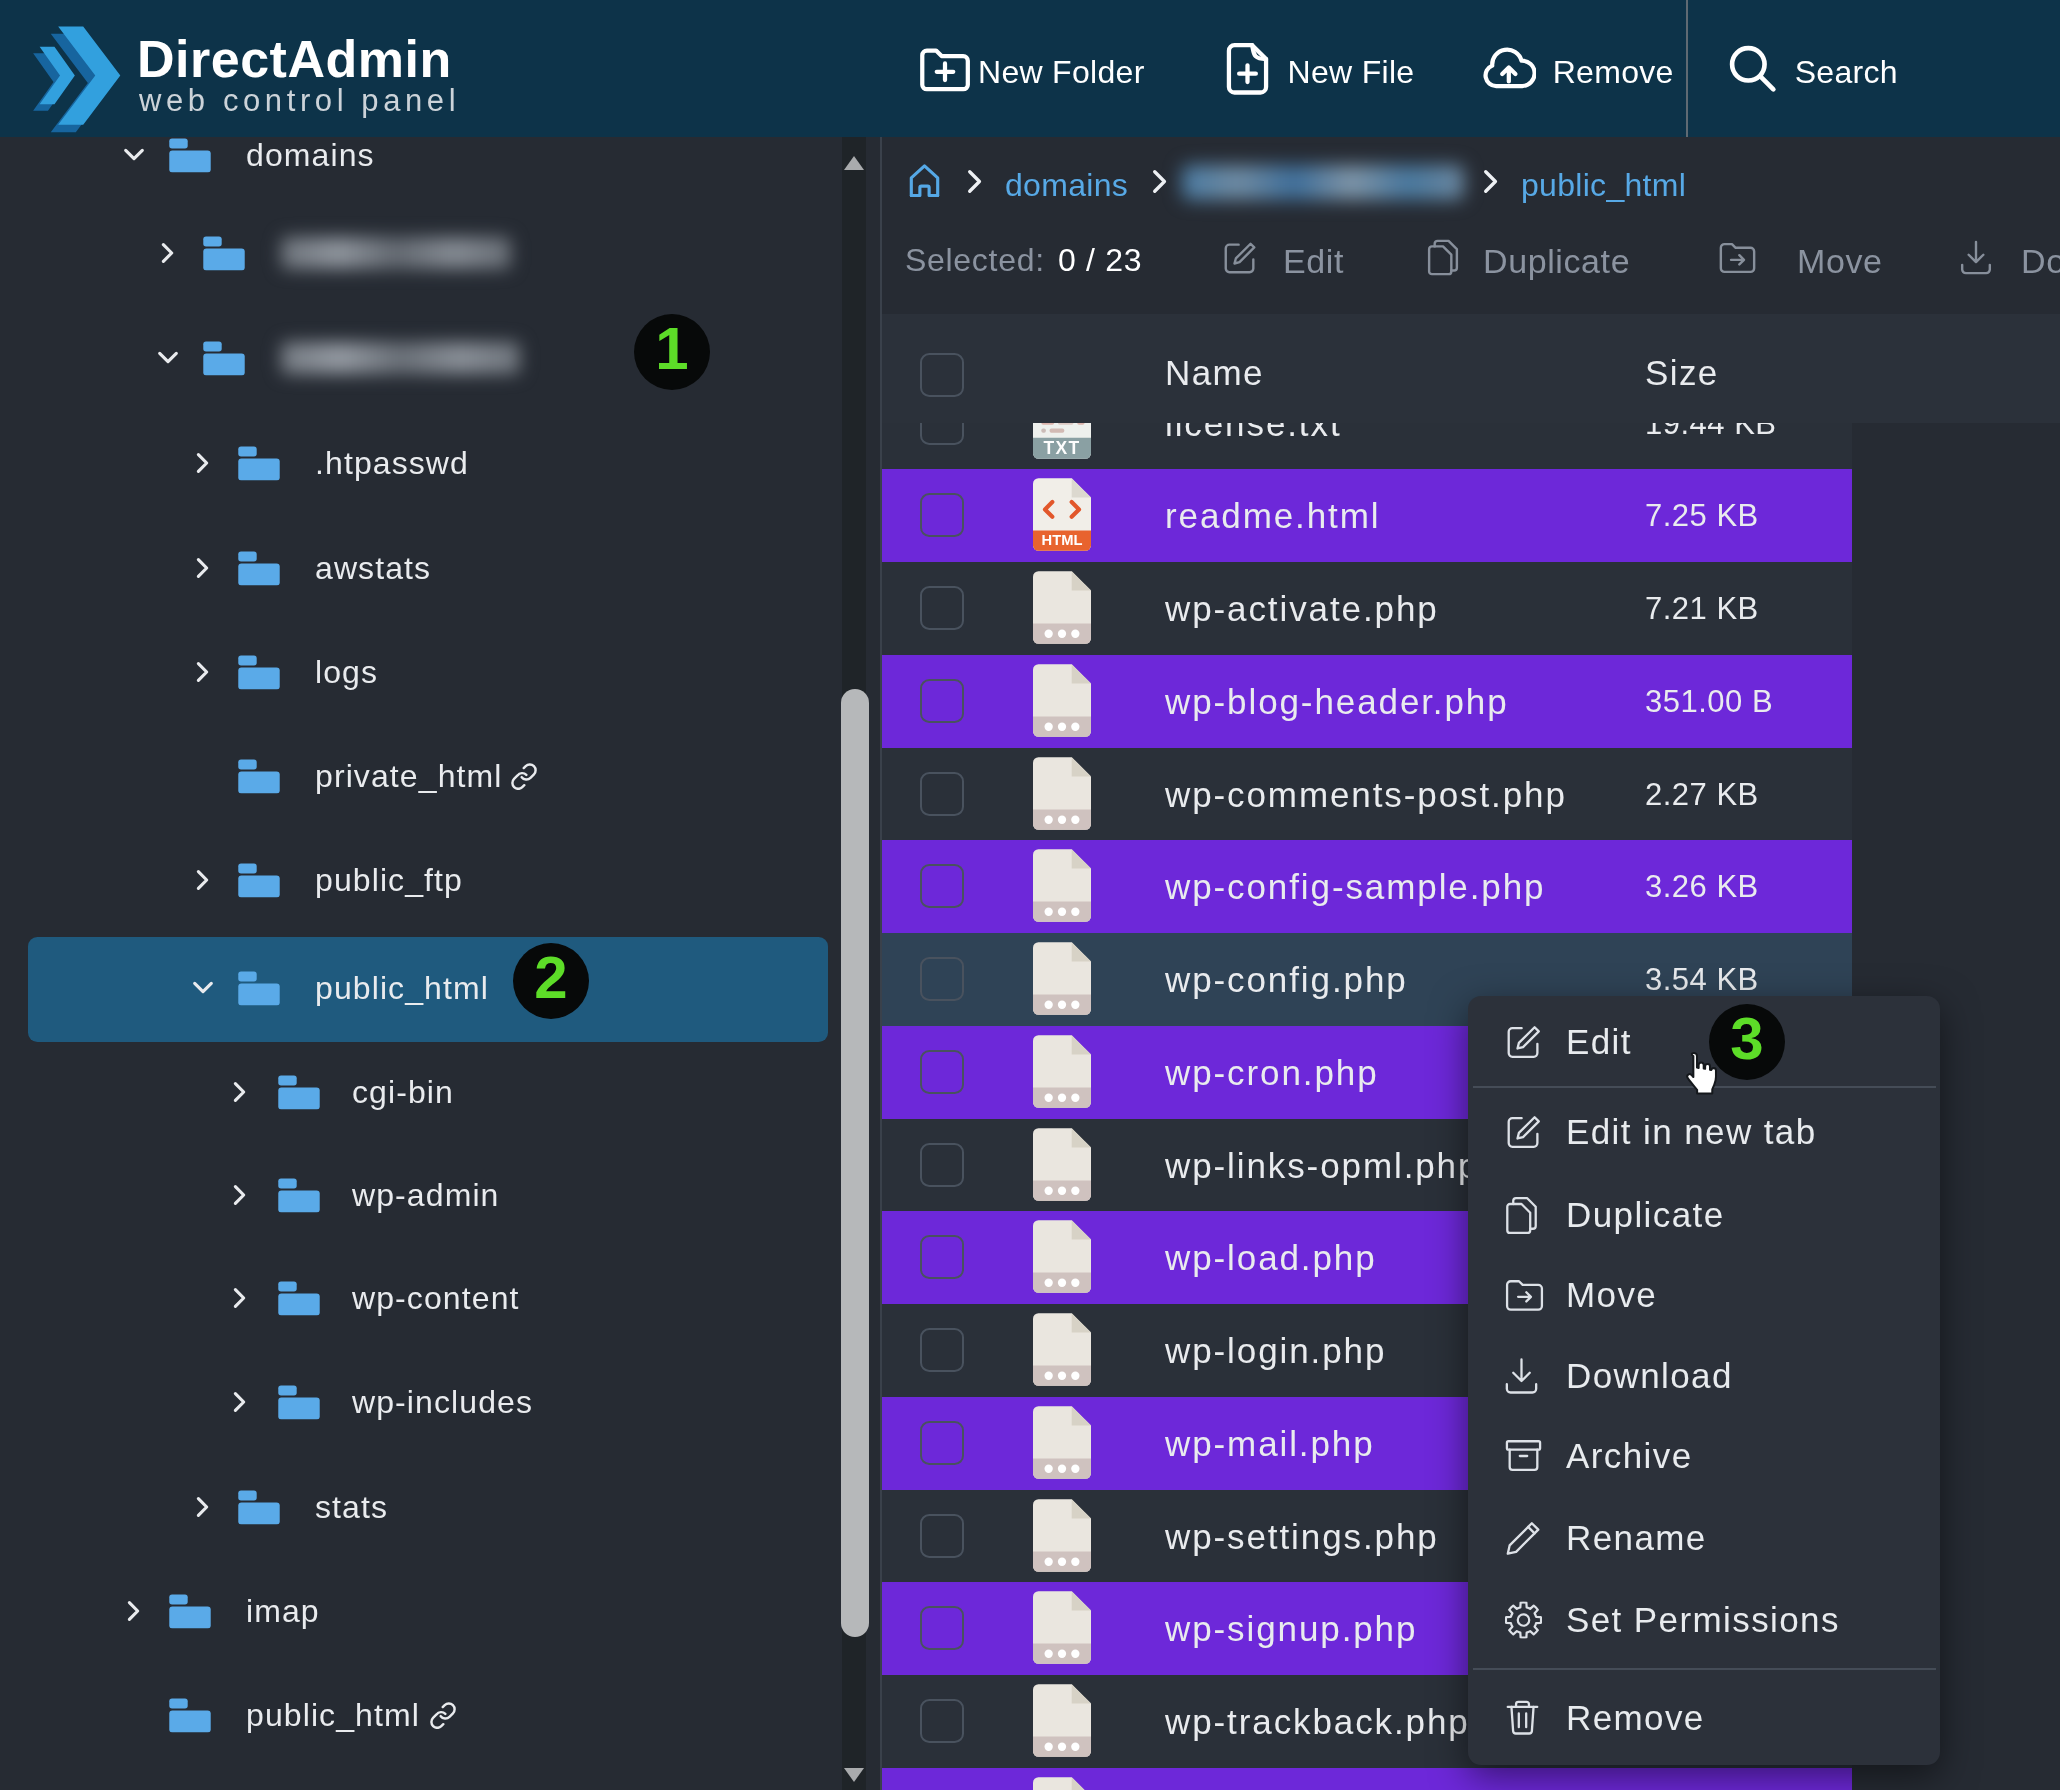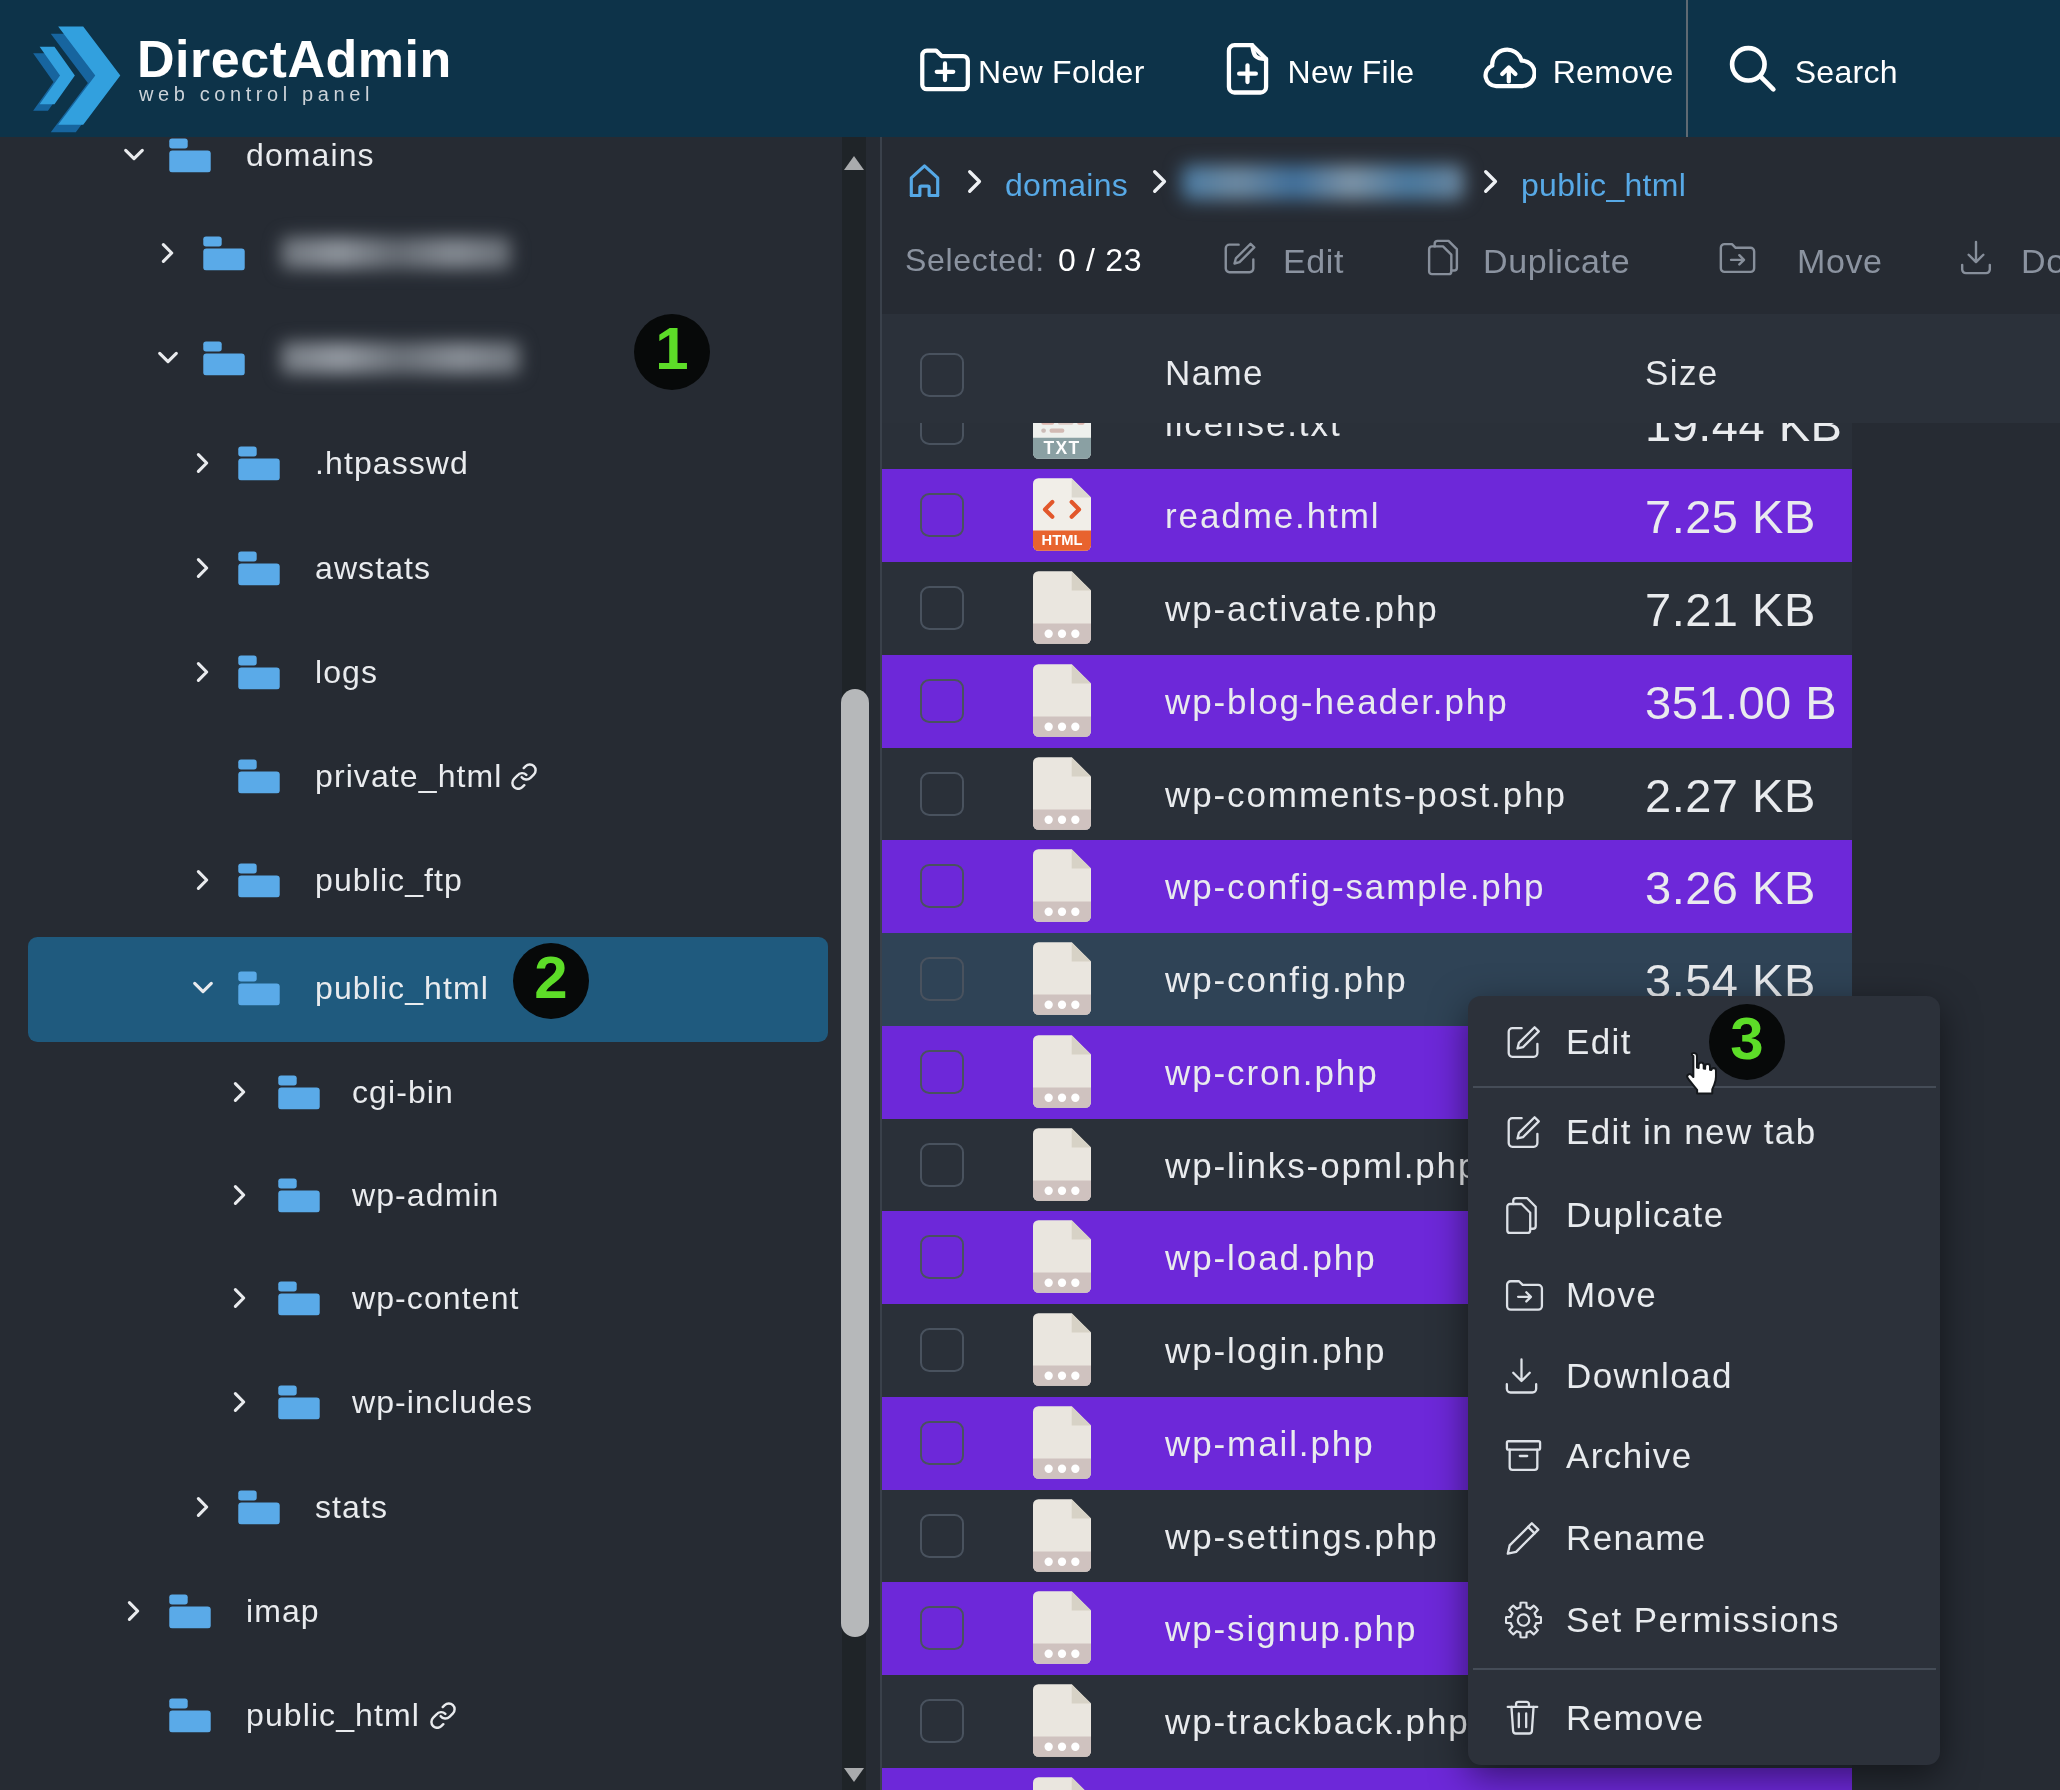--- a/index.html
+++ b/index.html
@@ -10,21 +10,21 @@
     position:relative;
     color:#e9ebee;
   }
   .abs { position:absolute; }
   
   #header { position:absolute; left:0; top:0; width:2060px; height:137px; background:#0d3349; z-index:30; }
   .navitem { position:absolute; top:0; height:137px; display:flex; align-items:center; color:#fff; font-size:32px; letter-spacing:0.3px; }
   .navitem span { position:relative; top:3.7px; }
   #hdrdiv { position:absolute; left:1686px; top:0; width:1.9px; height:137px; background:#5f6a73; }
   .logotext { position:absolute; left:137px; top:29px; color:#fff; font-size:52px; font-weight:bold; letter-spacing:0.5px; }
-  .logosub { position:absolute; left:139px; top:83px; color:#ccd3d9; font-size:20px; font-weight:400; letter-spacing:4.6px; }
+  .logosub { position:absolute; left:139px; top:83px; color:#ccd3d9; font-size:31px; font-weight:400; letter-spacing:4.6px; }
   
   #sidebar { position:absolute; left:0; top:137px; width:880px; height:1653px; background:#262b33; overflow:hidden; }
   .trow { position:absolute; left:0; width:835px; height:105px; }
   .trow .lbl { position:absolute; top:50%; transform:translateY(-50%); font-size:32px; letter-spacing:1.1px; color:#e9ebee; white-space:nowrap; }
   .chev { position:absolute; top:50%; transform:translateY(-50%); }
   .tfold { position:absolute; top:50%; transform:translateY(-50%); }
   .blurblob { position:absolute; top:50%; transform:translateY(-50%); height:32px; border-radius:5.6px; filter:blur(8.3px); }
   #treesel { position:absolute; left:28px; top:800px; width:800px; height:105px; background:#1f5a7e; border-radius:9.3px; }
   
   #sbtrack { position:absolute; left:842px; top:0px; width:24px; height:1653px; background:#1f2428; }
@@ -32,21 +32,21 @@
   .tri-up { position:absolute; left:844px; top:18.6px; width:0; height:0; border-left:10.2px solid transparent; border-right:10.2px solid transparent; border-bottom:14px solid #a9abad; }
   .tri-dn { position:absolute; left:844px; top:1631px; width:0; height:0; border-left:10.2px solid transparent; border-right:10.2px solid transparent; border-top:14px solid #a9abad; }
   
   #vline { position:absolute; left:880px; top:137px; width:1.9px; height:1653px; background:#3a414b; }
   .bc { position:absolute; font-size:32px; font-weight:500; color:#57a9e6; letter-spacing:0.3px; }
   .gray { color:#8b93a0; }
   #thead { position:absolute; left:882px; top:314px; width:1178px; height:109px; background:#2b313a; }
   #rows { position:absolute; left:882px; top:423px; width:970px; height:1367px; overflow:hidden; }
   .frow { position:absolute; left:0; width:1178px; height:93px; }
   .frow .name { position:absolute; left:283px; top:50%; transform:translateY(-50%); font-size:35px; letter-spacing:1.9px; white-space:nowrap; }
-  .frow .size { position:absolute; left:763px; top:50%; transform:translateY(-50%); font-size:47px; letter-spacing:0.5px; white-space:nowrap; }
+  .frow .size { position:absolute; left:763px; top:50%; transform:translateY(-50%); font-size:31px; letter-spacing:0.5px; white-space:nowrap; }
   .frow .cb { left:38px; top:24px; }
   .frow .ficon { position:absolute; left:151px; top:9.3px; }
   .cb { position:absolute; width:44px; height:44px; border:2.8px solid #49525e; border-radius:9.3px; }
   .rl { background:#2a3039; }
   .rd { background:#6d28d9; }
   .rs { background:#2f4356; }
   
   #menu { position:absolute; left:1468px; top:996px; width:472px; height:769px; background:#2c313a; border-radius:13px; box-shadow:0 11px 37px rgba(0,0,0,.5); z-index:40; }
   .mi { position:absolute; left:0; width:472px; height:82px; }
   .mi .mlbl { position:absolute; left:98px; top:50%; transform:translateY(-50%); font-size:35px; letter-spacing:1.4px; color:#e8ebee; white-space:nowrap; }

